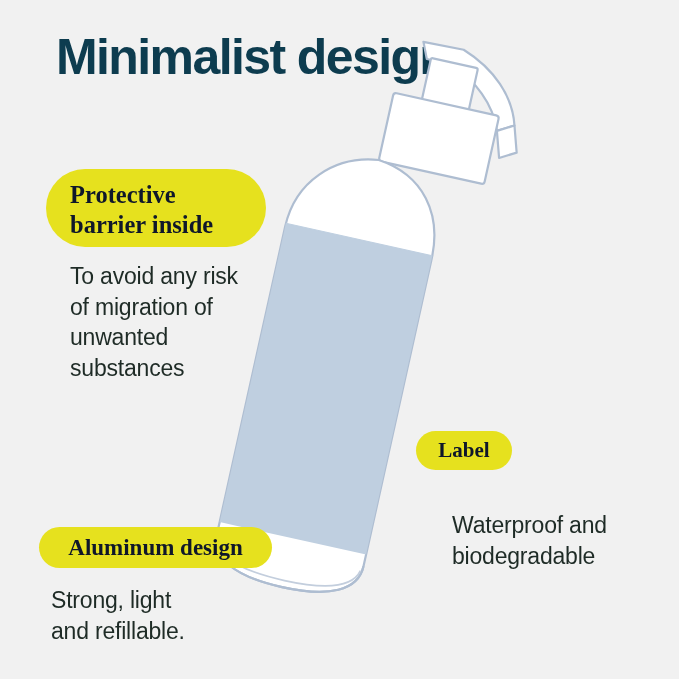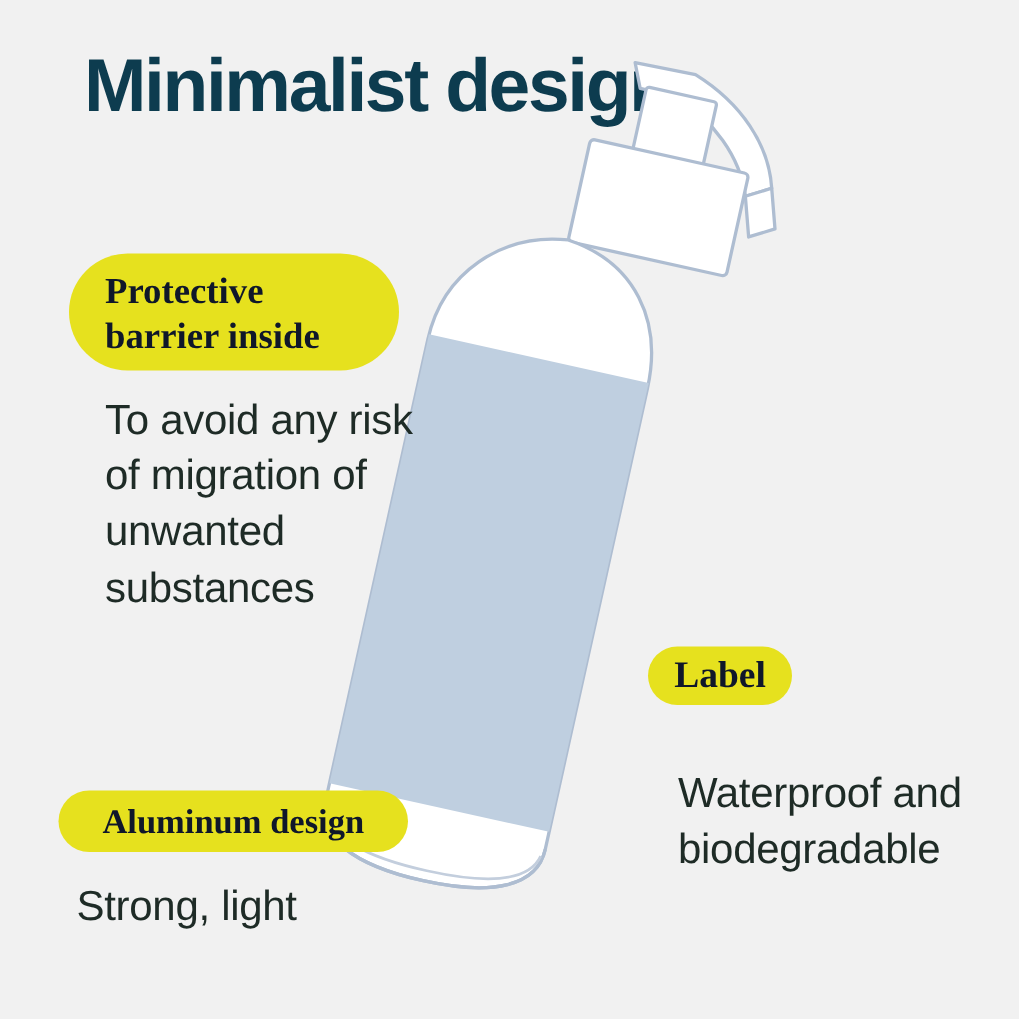--- a/index.html
+++ b/index.html
@@ -71,40 +71,40 @@
     left: 46px;
     top: 169px;
     width: 220px;
     height: 78px;
     padding: 11px 20px 0 24px;
     font-size: 24.5px;
     line-height: 1.22;
     text-align: left;
   }
   #badge-label {
-    left: 432px;
+    left: 416px;
     top: 431px;
     width: 96px;
     height: 39px;
-    font-size: 25px;
+    font-size: 21px;
   }
   #badge-aluminum {
     left: 39px;
     top: 527px;
     width: 233px;
     height: 41px;
     font-size: 23px;
   }
 
   
   .body-text {
     position: absolute;
     color: #1e2b26;
     font-family: "Liberation Sans", sans-serif;
-    font-size: 28px;
+    font-size: 23px;
     line-height: 1.33;
     letter-spacing: -0.2px;
   }
   .body-line {
     display: block;
     white-space: nowrap;
   }
   #text-protective {
     left: 70px;
     top: 261px;
@@ -174,15 +174,16 @@
     <span class="body-line">Waterproof and</span>
     <span class="body-line">biodegradable</span>
   </div>
 
   <div class="badge" id="badge-aluminum">
     <span class="badge-line">Aluminum design</span>
   </div>
 
   <div class="body-text" id="text-aluminum">
     <span class="body-line">Strong, light</span>
+    <span class="body-line">and refillable.</span>
   </div>
 
 </div>
 
 </body></html>

